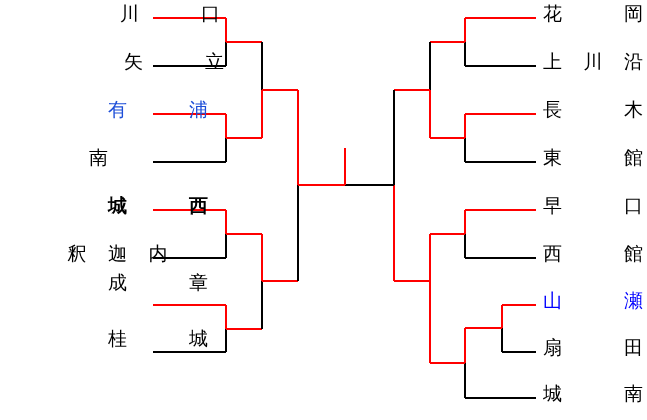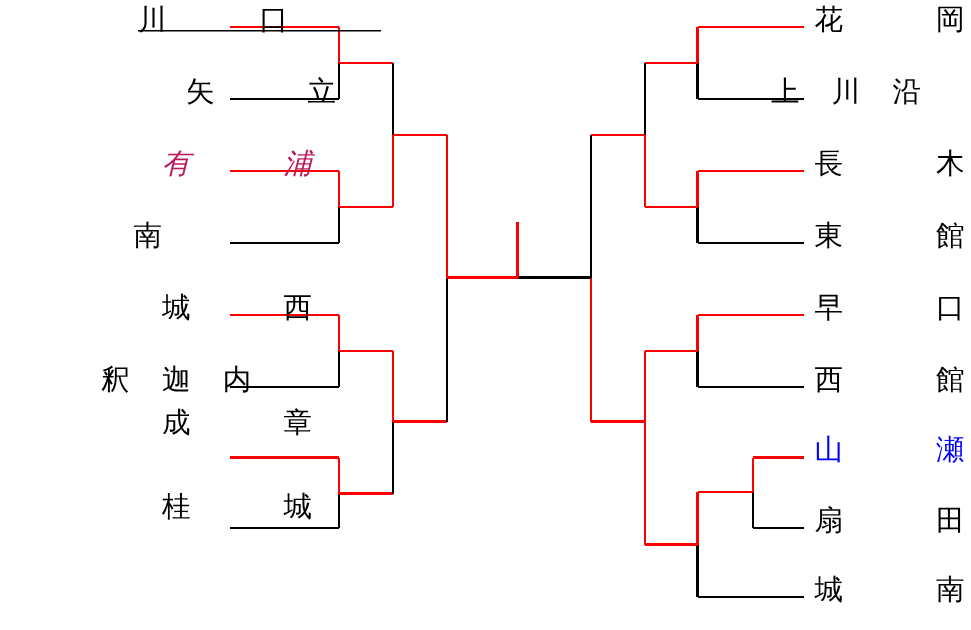--- a/index.html
+++ b/index.html
@@ -32,21 +32,21 @@
     white-space: nowrap;
     color: #000000;
     font-family: "DejaVu Sans", sans-serif;
   }
   .team-label.side-left {
     text-align: right;
   }
   .team-label.side-right {
     text-align: left;
   }
-  .team-label.red   { color: #be185d; font-style: italic; }
+  .team-label.red   { color: #1d4ed8; }
   .team-label.blue  { color: #0000ff; }
   .team-label.black { color: #000000; }
 </style>
 </head>
 <body>
 
 <div id="bracket-root">
   <svg id="bracket-svg" viewBox="0 0 647 420" width="647" height="420" shape-rendering="crispEdges">
       <line x1="153" y1="18" x2="226" y2="18" stroke="#ff0000" stroke-width="1.6"></line>
       <line x1="153" y1="66" x2="226" y2="66" stroke="#000000" stroke-width="1.6"></line>
@@ -106,30 +106,30 @@
       <line x1="430" y1="363" x2="465" y2="363" stroke="#ff0000" stroke-width="1.6"></line>
       <line x1="430" y1="234" x2="430" y2="281" stroke="#ff0000" stroke-width="1.6"></line>
       <line x1="430" y1="281" x2="430" y2="363" stroke="#ff0000" stroke-width="1.6"></line>
       <line x1="394" y1="281" x2="430" y2="281" stroke="#ff0000" stroke-width="1.6"></line>
       <line x1="394" y1="90" x2="394" y2="185" stroke="#000000" stroke-width="1.6"></line>
       <line x1="394" y1="185" x2="394" y2="281" stroke="#ff0000" stroke-width="1.6"></line>
       <line x1="345" y1="185" x2="394" y2="185" stroke="#000000" stroke-width="1.6"></line>
       <line x1="345" y1="148" x2="345" y2="185" stroke="#ff0000" stroke-width="1.6"></line>
     </svg>
   <div id="labels-layer">
-      <div class="team-label side-left black" style="top: 4px; left: 30px; width: 100px; letter-spacing: 62px; text-indent: 62px; text-decoration: underline;">川口</div>
+      <div class="team-label side-left black" style="top: 4px; left: 58px; width: 100px; letter-spacing: 62px; text-indent: 62px;">川口</div>
       <div class="team-label side-left black" style="top: 52px; left: 62px; width: 100px; letter-spacing: 62px; text-indent: 62px;">矢立</div>
       <div class="team-label side-left red" style="top: 100px; left: 46px; width: 100px; letter-spacing: 62px; text-indent: 62px;">有浦</div>
       <div class="team-label side-left black" style="top: 148px; left: 46px; width: 62px;">南</div>
-      <div class="team-label side-left black" style="top: 196px; left: 46px; width: 100px; letter-spacing: 62px; text-indent: 62px;">城西</div>
+      <div class="team-label side-left black" style="top: 196px; left: 46px; width: 100px; letter-spacing: 62px; text-indent: 62px; font-weight: bold;">城西</div>
       <div class="team-label side-left black" style="top: 244px; left: 46px; width: 100px; letter-spacing: 21.5px; text-indent: 21.5px; text-align: right;">釈迦内</div>
       <div class="team-label side-left black" style="top: 273px; left: 46px; width: 100px; letter-spacing: 62px; text-indent: 62px;">成章</div>
       <div class="team-label side-left black" style="top: 329px; left: 46px; width: 100px; letter-spacing: 62px; text-indent: 62px;">桂城</div>
       <div class="team-label side-right black" style="top: 4px; left: 543px; width: 100px; letter-spacing: 62px;">花岡</div>
-      <div class="team-label side-right black" style="top: 52px; left: 514px; width: 100px; letter-spacing: 21.5px;">上川沿</div>
+      <div class="team-label side-right black" style="top: 52px; left: 543px; width: 100px; letter-spacing: 21.5px;">上川沿</div>
       <div class="team-label side-right black" style="top: 100px; left: 543px; width: 100px; letter-spacing: 62px;">長木</div>
       <div class="team-label side-right black" style="top: 148px; left: 543px; width: 100px; letter-spacing: 62px;">東館</div>
       <div class="team-label side-right black" style="top: 196px; left: 543px; width: 100px; letter-spacing: 62px;">早口</div>
       <div class="team-label side-right black" style="top: 244px; left: 543px; width: 100px; letter-spacing: 62px;">西館</div>
       <div class="team-label side-right blue" style="top: 291px; left: 543px; width: 100px; letter-spacing: 62px;">山瀬</div>
       <div class="team-label side-right black" style="top: 338px; left: 543px; width: 100px; letter-spacing: 62px;">扇田</div>
       <div class="team-label side-right black" style="top: 384px; left: 543px; width: 100px; letter-spacing: 62px;">城南</div>
     </div>
 </div>
 

